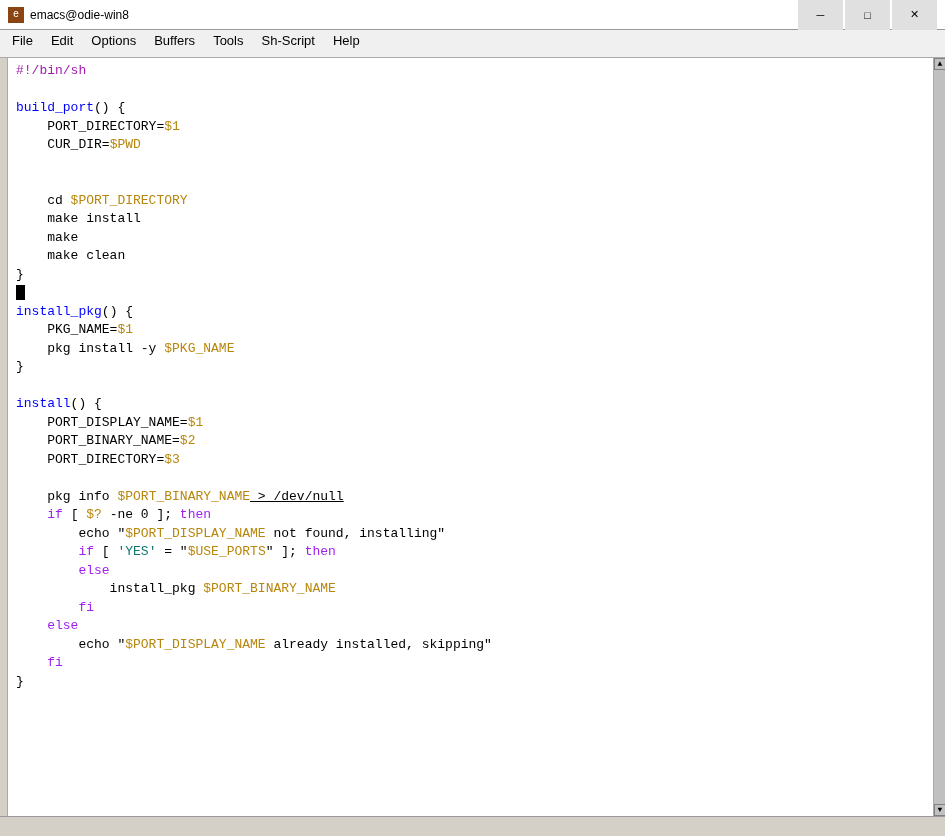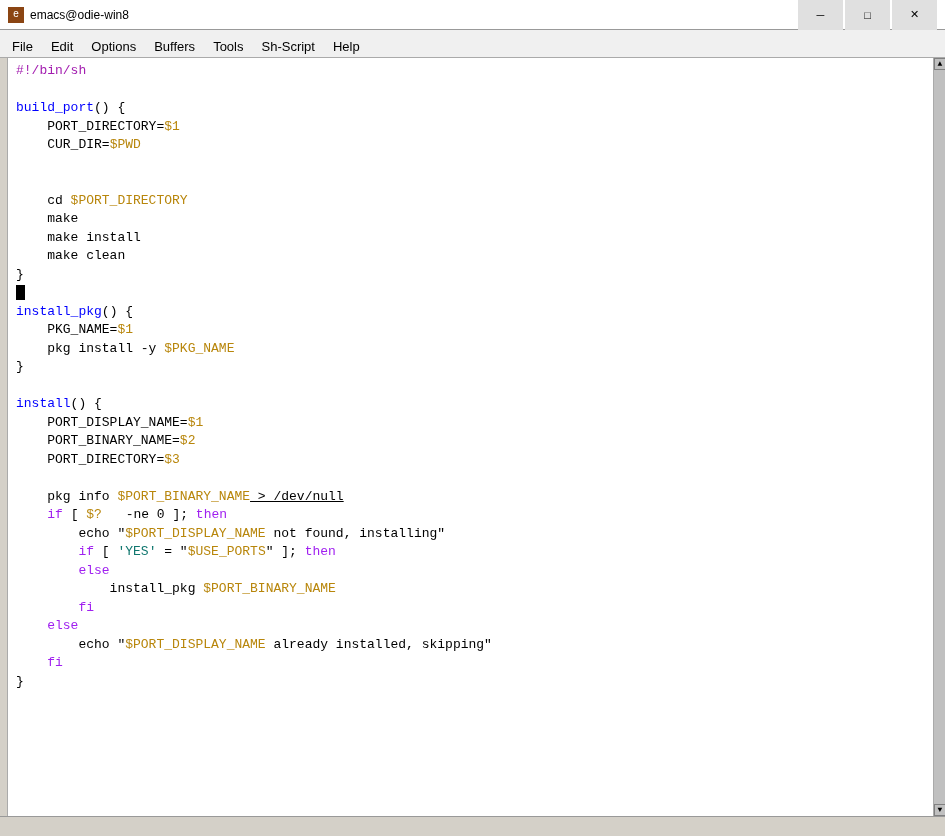--- a/index.html
+++ b/index.html
@@ -54,21 +54,21 @@
       align-items: center;
       justify-content: center;
       font-size: 11px;
     }
 
     
     .menu-bar {
       background: #f0f0f0;
       height: 28px;
       display: flex;
-      align-items: flex-end;
+      align-items: flex-start;
       padding: 0 4px;
       border-bottom: 1px solid #aaa;
       gap: 2px;
     }
     .menu-item {
       padding: 3px 8px;
       font-family: 'Segoe UI', Arial, sans-serif;
       font-size: 13px;
       cursor: pointer;
       color: #000;
@@ -185,24 +185,24 @@
     <span class="code-line"><span style="color:#000;">    PORT_DIRECTORY=</span><span style="color:#b8860b;">$1</span></span>
 
     <span class="code-line"><span style="color:#000;">    CUR_DIR=</span><span style="color:#b8860b;">$PWD</span></span>
 
     <span class="code-line">&nbsp;</span>
 
     <span class="code-line">&nbsp;</span>
 
     <span class="code-line"><span style="color:#000;">    cd </span><span style="color:#b8860b;">$PORT_DIRECTORY</span></span>
 
+    <span class="code-line"><span style="color:#000;">    make install</span></span>
+
     <span class="code-line"><span style="color:#000;">    make</span></span>
 
-    <span class="code-line"><span style="color:#000;">    make install</span></span>
-
     <span class="code-line"><span style="color:#000;">    make clean</span></span>
 
 
     <span class="code-line"><span style="color:#000;">}</span></span>
 
     <span class="code-line"><span class="cursor-block"></span></span>
 
     <span class="code-line"><span style="color:#0000ff;">install_pkg</span><span style="color:#000;">() {</span></span>
 
     <span class="code-line"><span style="color:#000;">    PKG_NAME=</span><span style="color:#b8860b;">$1</span></span>
@@ -218,21 +218,21 @@
     <span class="code-line"><span style="color:#000;">    PORT_DISPLAY_NAME=</span><span style="color:#b8860b;">$1</span></span>
 
     <span class="code-line"><span style="color:#000;text-align:center;">    PORT_BINARY_NAME=</span><span style="color:#b8860b;">$2</span></span>
 
     <span class="code-line"><span style="color:#000;">    PORT_DIRECTORY=</span><span style="color:#b8860b;">$3</span></span>
 
     <span class="code-line">&nbsp;</span>
 
     <span class="code-line"><span style="color:#000;">    pkg info </span><span style="color:#b8860b;">$PORT_BINARY_NAME</span><span style="color:#000;text-decoration:underline;"> &gt; /dev/null</span></span>
 
-    <span class="code-line"><span style="color:#000;">    </span><span style="color:#a020f0;">if</span><span style="color:#000;"> [ </span><span style="color:#b8860b;">$?</span><span style="color:#000;margin-left:16px;"> -ne 0 ]; </span><span style="color:#a020f0;">then</span></span>
+    <span class="code-line"><span style="color:#000;">    </span><span style="color:#a020f0;">if</span><span style="color:#000;"> [ </span><span style="color:#b8860b;">$?</span><span style="color:#000;"> -ne 0 ]; </span><span style="color:#a020f0;">then</span></span>
 
     <span class="code-line"><span style="color:#000;">        echo "</span><span style="color:#b8860b;">$PORT_DISPLAY_NAME</span><span style="color:#000;"> not found, installing"</span></span>
 
     <span class="code-line"><span style="color:#000;">        </span><span style="color:#a020f0;">if</span><span style="color:#000;"> [ </span><span style="color:#0f766e;">'YES'</span><span style="color:#000;"> = "</span><span style="color:#b8860b;text-align:center;">$USE_PORTS</span><span style="color:#000;">" ]; </span><span style="color:#a020f0;">then</span></span>
 
 
     <span class="code-line"><span style="color:#000;">        </span><span style="color:#a020f0;">else</span></span>
 
     <span class="code-line"><span style="color:#000;">            install_pkg </span><span style="color:#b8860b;">$PORT_BINARY_NAME</span></span>
 

